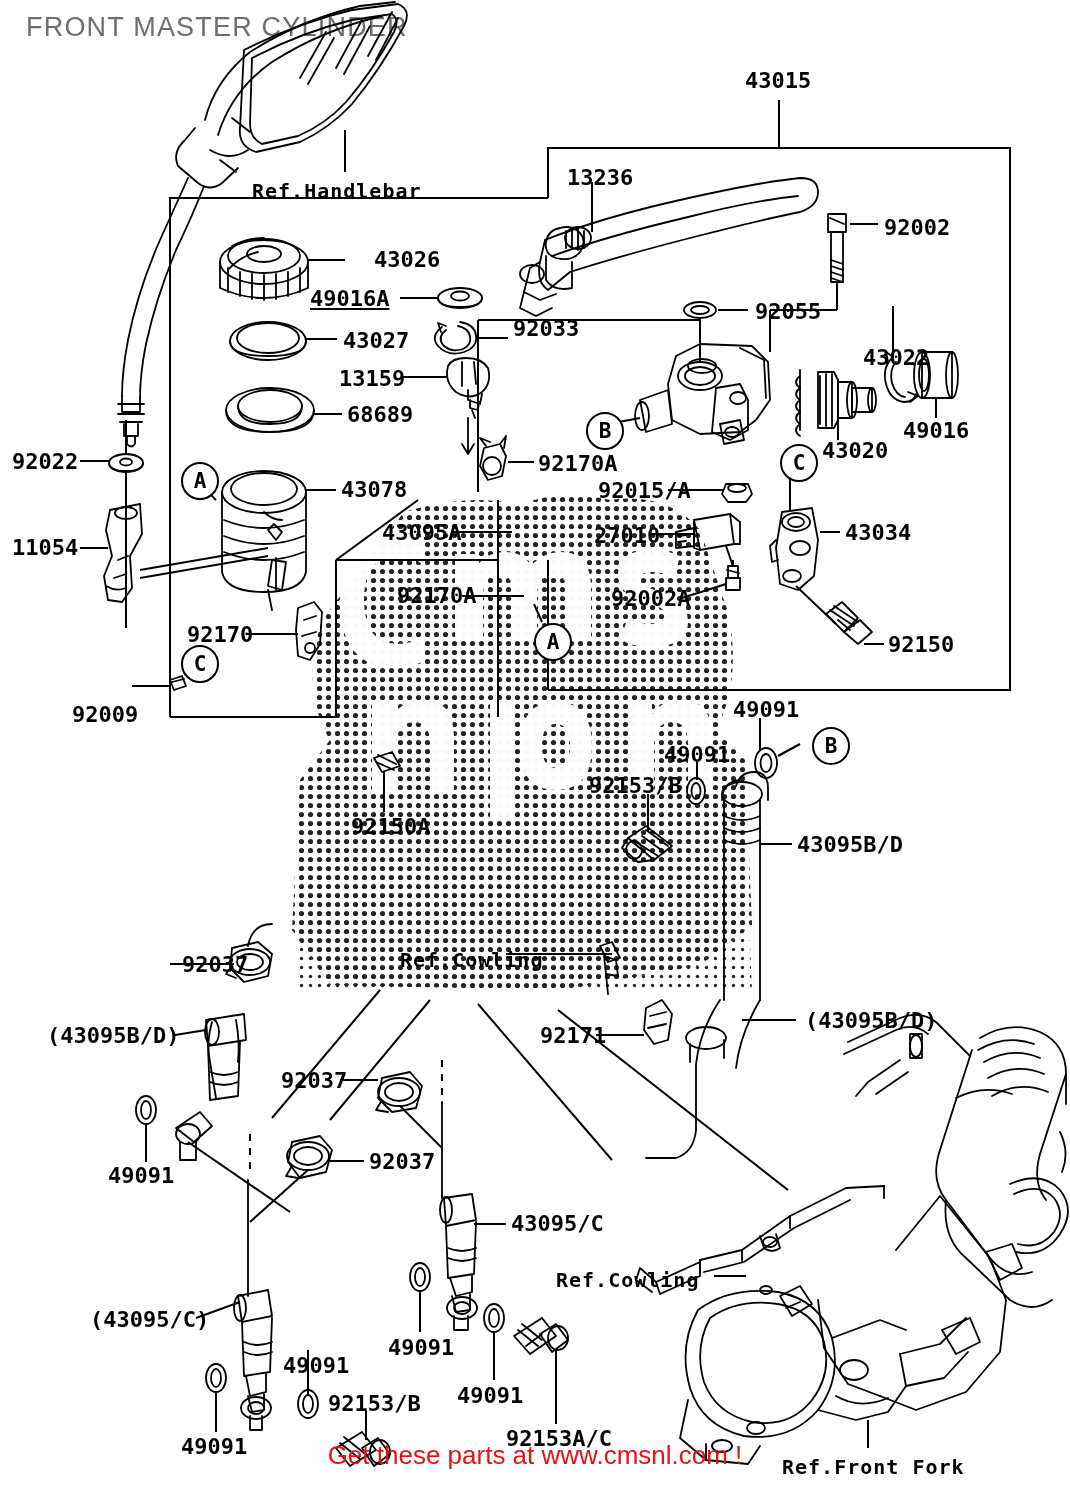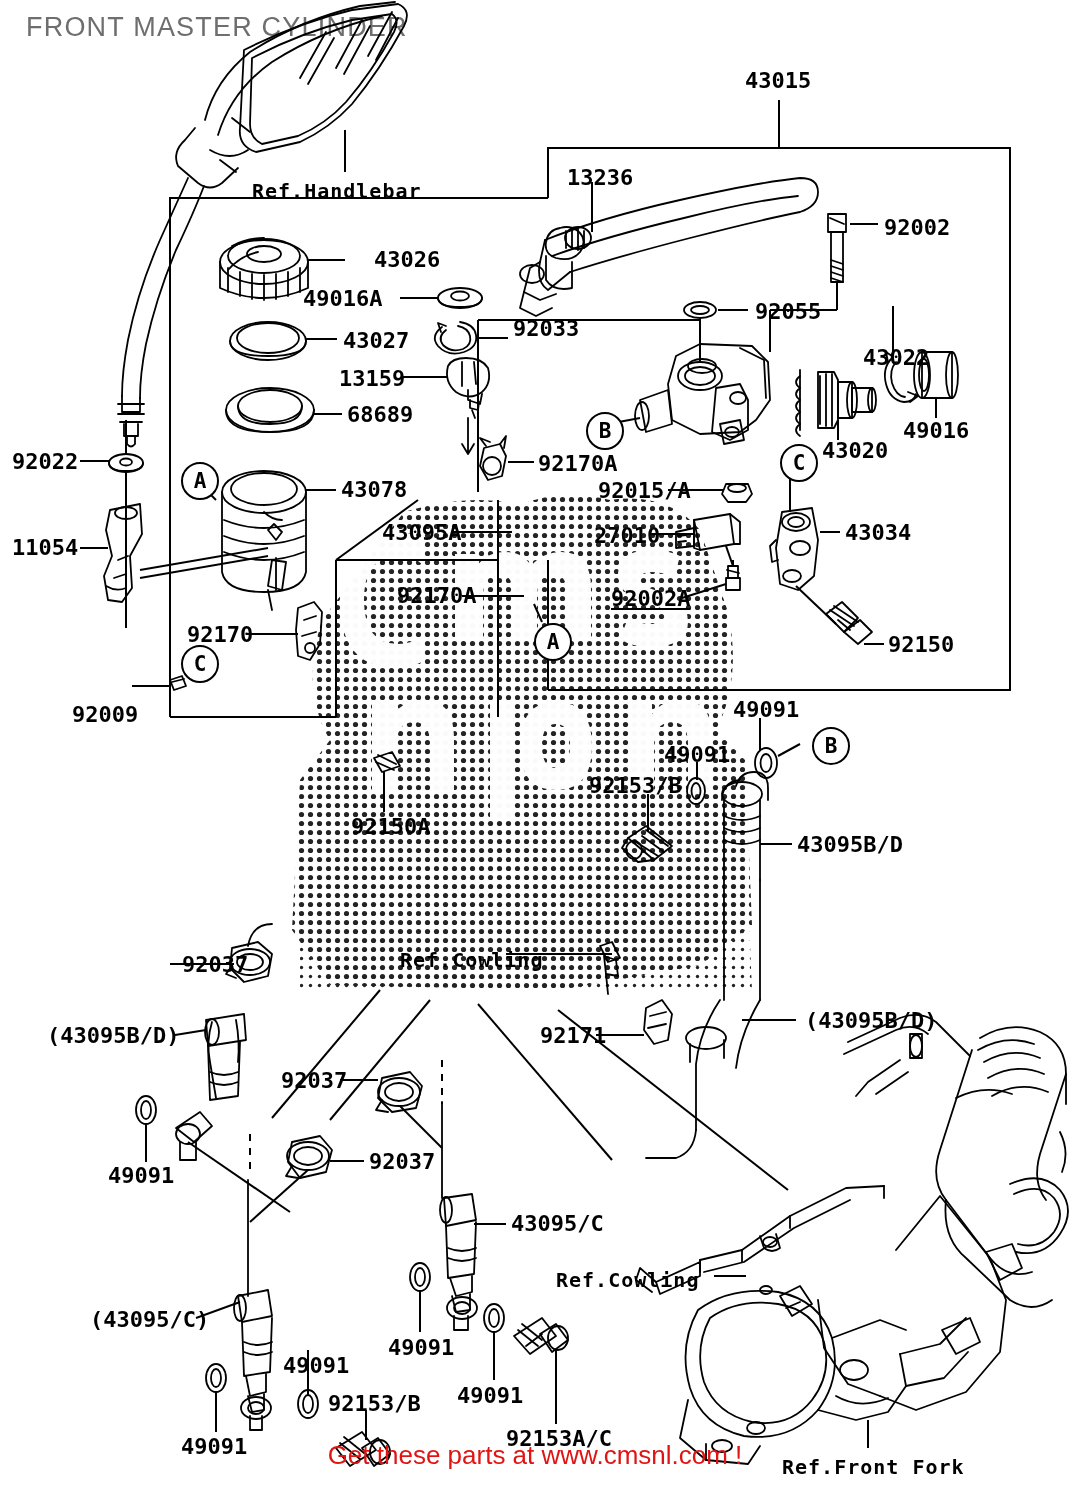--- a/index.html
+++ b/index.html
@@ -602,39 +602,39 @@
 
   <div class="ref" style="left:252px; top:179px;">Ref.Handlebar</div>
   <div class="ref" style="left:400px; top:948px; z-index:20;">Ref.Cowling</div>
   <div class="ref" style="left:556px; top:1268px;">Ref.Cowling</div>
   <div class="ref" style="left:782px; top:1455px;">Ref.Front Fork</div>
 
   <div class="lbl" style="left:745px;  top:68px;">43015</div>
   <div class="lbl" style="left:567px;  top:165px;">13236</div>
   <div class="lbl" style="left:884px;  top:215px;">92002</div>
   <div class="lbl" style="left:353px;  top:247px;margin-left:21px;">43026</div>
-  <div class="lbl" style="left:303px;  top:286px;">49016A</div>
+  <div class="lbl" style="left:310px;  top:286px;text-decoration:underline;">49016A</div>
   <div class="lbl" style="left:755px;  top:299px;">92055</div>
   <div class="lbl" style="left:863px;  top:304px;margin-top:41px;">43022</div>
   <div class="lbl" style="left:343px;  top:328px;">43027</div>
   <div class="lbl" style="left:513px;  top:316px;">92033</div>
   <div class="lbl" style="left:339px;  top:366px;">13159</div>
   <div class="lbl" style="left:347px;  top:402px;">68689</div>
   <div class="lbl" style="left:822px;  top:438px;">43020</div>
   <div class="lbl" style="left:903px;  top:418px;">49016</div>
   <div class="lbl" style="left:12px;   top:449px;">92022</div>
   <div class="lbl" style="left:538px;  top:451px;">92170A</div>
   <div class="lbl" style="left:341px;  top:477px;">43078</div>
   <div class="lbl" style="left:598px;  top:478px;">92015/A</div>
   <div class="lbl" style="left:12px;   top:535px;">11054</div>
   <div class="lbl" style="left:382px;  top:520px; z-index:20;">43095A</div>
   <div class="lbl" style="left:594px;  top:523px;">27010</div>
   <div class="lbl" style="left:845px;  top:520px;">43034</div>
   <div class="lbl" style="left:397px;  top:583px; z-index:20;">92170A</div>
-  <div class="lbl" style="left:611px;  top:586px; z-index:20;text-decoration:underline;">92002A</div>
+  <div class="lbl" style="left:611px;  top:586px; z-index:20;">92002A</div>
   <div class="lbl" style="left:187px;  top:622px;">92170</div>
   <div class="lbl" style="left:888px;  top:632px;">92150</div>
   <div class="lbl" style="left:72px;   top:702px;">92009</div>
   <div class="lbl" style="left:733px;  top:697px;">49091</div>
   <div class="lbl" style="left:664px;  top:742px; z-index:20;">49091</div>
   <div class="lbl" style="left:589px;  top:773px; z-index:20;">92153/B</div>
   <div class="lbl" style="left:797px;  top:832px;">43095B/D</div>
   <div class="lbl" style="left:351px;  top:814px; z-index:20;">92150A</div>
   <div class="lbl" style="left:182px;  top:952px;">92037</div>
   <div class="lbl" style="left:47px;   top:1023px;">(43095B/D)</div>

